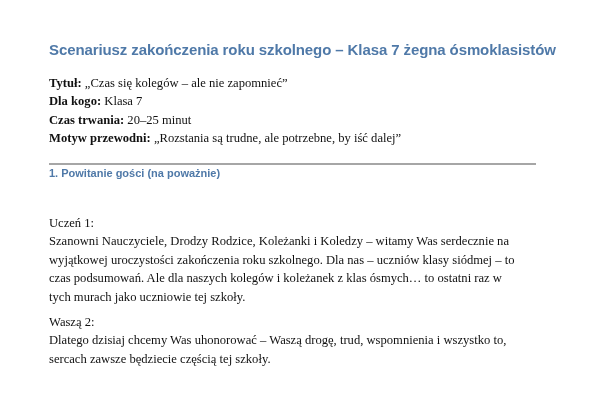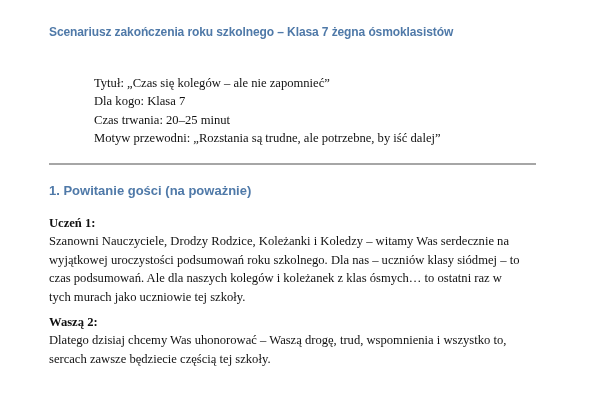--- a/index.html
+++ b/index.html
@@ -14,68 +14,68 @@
       position: relative;
     }
     .page {
       position: absolute;
       left: 49px;
       top: 0;
       width: 500px;
     }
     .doc-title {
       position: absolute;
-      top: 25px;
+      top: 41px;
       left: 0;
       font-family: "Liberation Sans", sans-serif;
       font-weight: bold;
-      font-size: 12px;
+      font-size: 15px;
       color: #4f79a8;
       white-space: nowrap;
       letter-spacing: -0.1px;
     }
     .meta {
       position: absolute;
       top: 74px;
       left: 0;
       font-family: "Liberation Serif", serif;
       font-size: 12.6px;
       color: #111111;
       line-height: 18.4px;
     }
     .meta-row { white-space: nowrap; }
-    .meta-row .lbl { font-weight: normal; margin-left: 45px; }
+    .meta-row .lbl { font-weight: bold; }
     .rule {
       position: absolute;
       top: 163px;
       left: 0;
       width: 487px;
       height: 2px;
       background: #a6a6a6;
     }
     .section-heading {
       position: absolute;
-      top: 183px;
+      top: 167px;
       left: 0;
       font-family: "Liberation Sans", sans-serif;
       font-weight: bold;
-      font-size: 13px;
+      font-size: 11px;
       color: #4f79a8;
       white-space: nowrap;
     }
     .speaker-block {
       position: absolute;
       left: 0;
       font-family: "Liberation Serif", serif;
       font-size: 12.6px;
       color: #111111;
       line-height: 18.4px;
       width: 500px;
     }
-    .speaker-label { font-weight: bold; white-space: nowrap; }
+    .speaker-label { font-weight: normal; white-space: nowrap; }
     .speaker-line { white-space: nowrap; }
     .b1 { top: 214px; }
     .b2 { top: 313px; }
   </style>
 </head>
 <body>
 
 <div class="page">
 
   <div class="doc-title">Scenariusz zakończenia roku szkolnego – Klasa 7 żegna ósmoklasistów</div>
@@ -95,21 +95,21 @@
     </div>
   </div>
 
   <div class="rule"></div>
 
   <div class="section-heading">1. Powitanie gości (na poważnie)</div>
 
   <div class="speaker-block b1">
     <div class="speaker-label">Uczeń 1:</div>
     <div class="speaker-line">Szanowni Nauczyciele, Drodzy Rodzice, Koleżanki i Koledzy – witamy Was serdecznie na</div>
-    <div class="speaker-line">wyjątkowej uroczystości podsumowań roku szkolnego. Dla nas – uczniów klasy siódmej – to</div>
+    <div class="speaker-line">wyjątkowej uroczystości zakończenia roku szkolnego. Dla nas – uczniów klasy siódmej – to</div>
     <div class="speaker-line">czas podsumowań. Ale dla naszych kolegów i koleżanek z klas ósmych… to ostatni raz w</div>
     <div class="speaker-line">tych murach jako uczniowie tej szkoły.</div>
   </div>
 
   <div class="speaker-block b2">
     <div class="speaker-label">Waszą 2:</div>
     <div class="speaker-line">Dlatego dzisiaj chcemy Was uhonorować – Waszą drogę, trud, wspomnienia i wszystko to,</div>
     <div class="speaker-line">sercach zawsze będziecie częścią tej szkoły.</div>
   </div>
 

